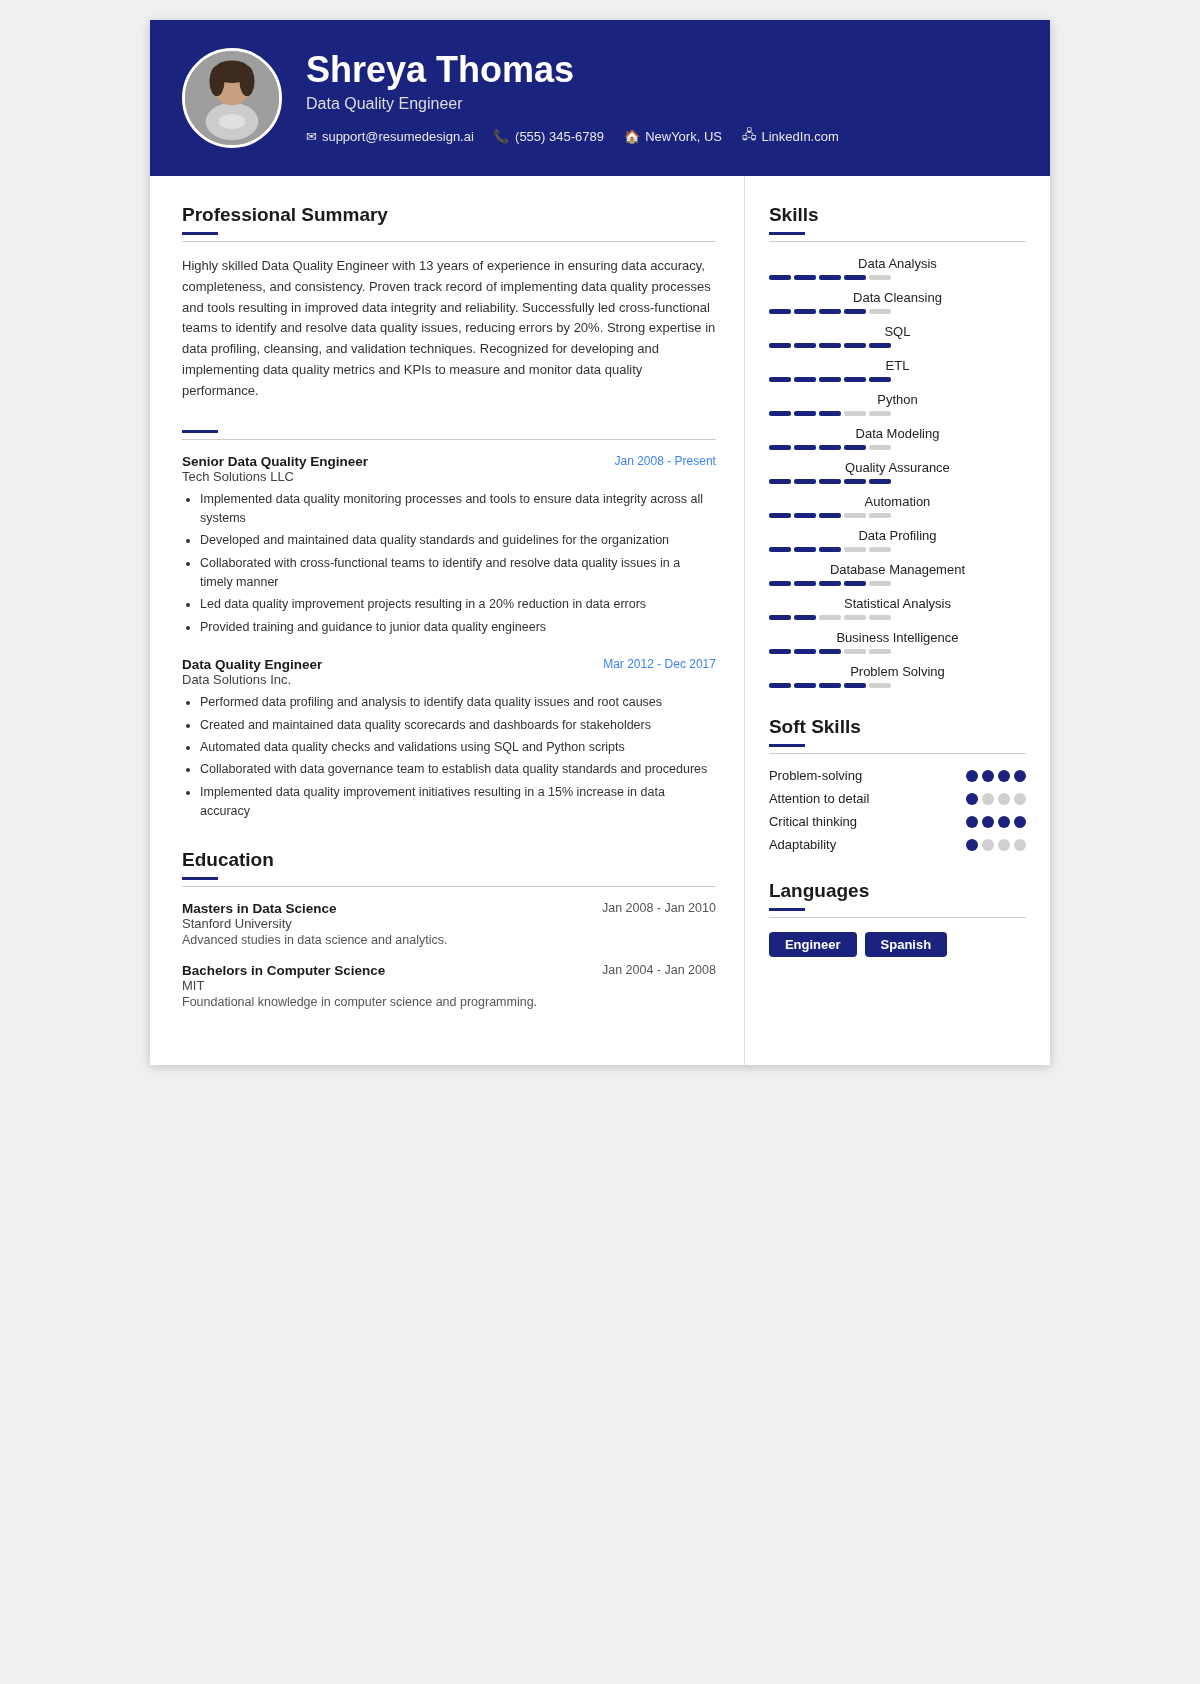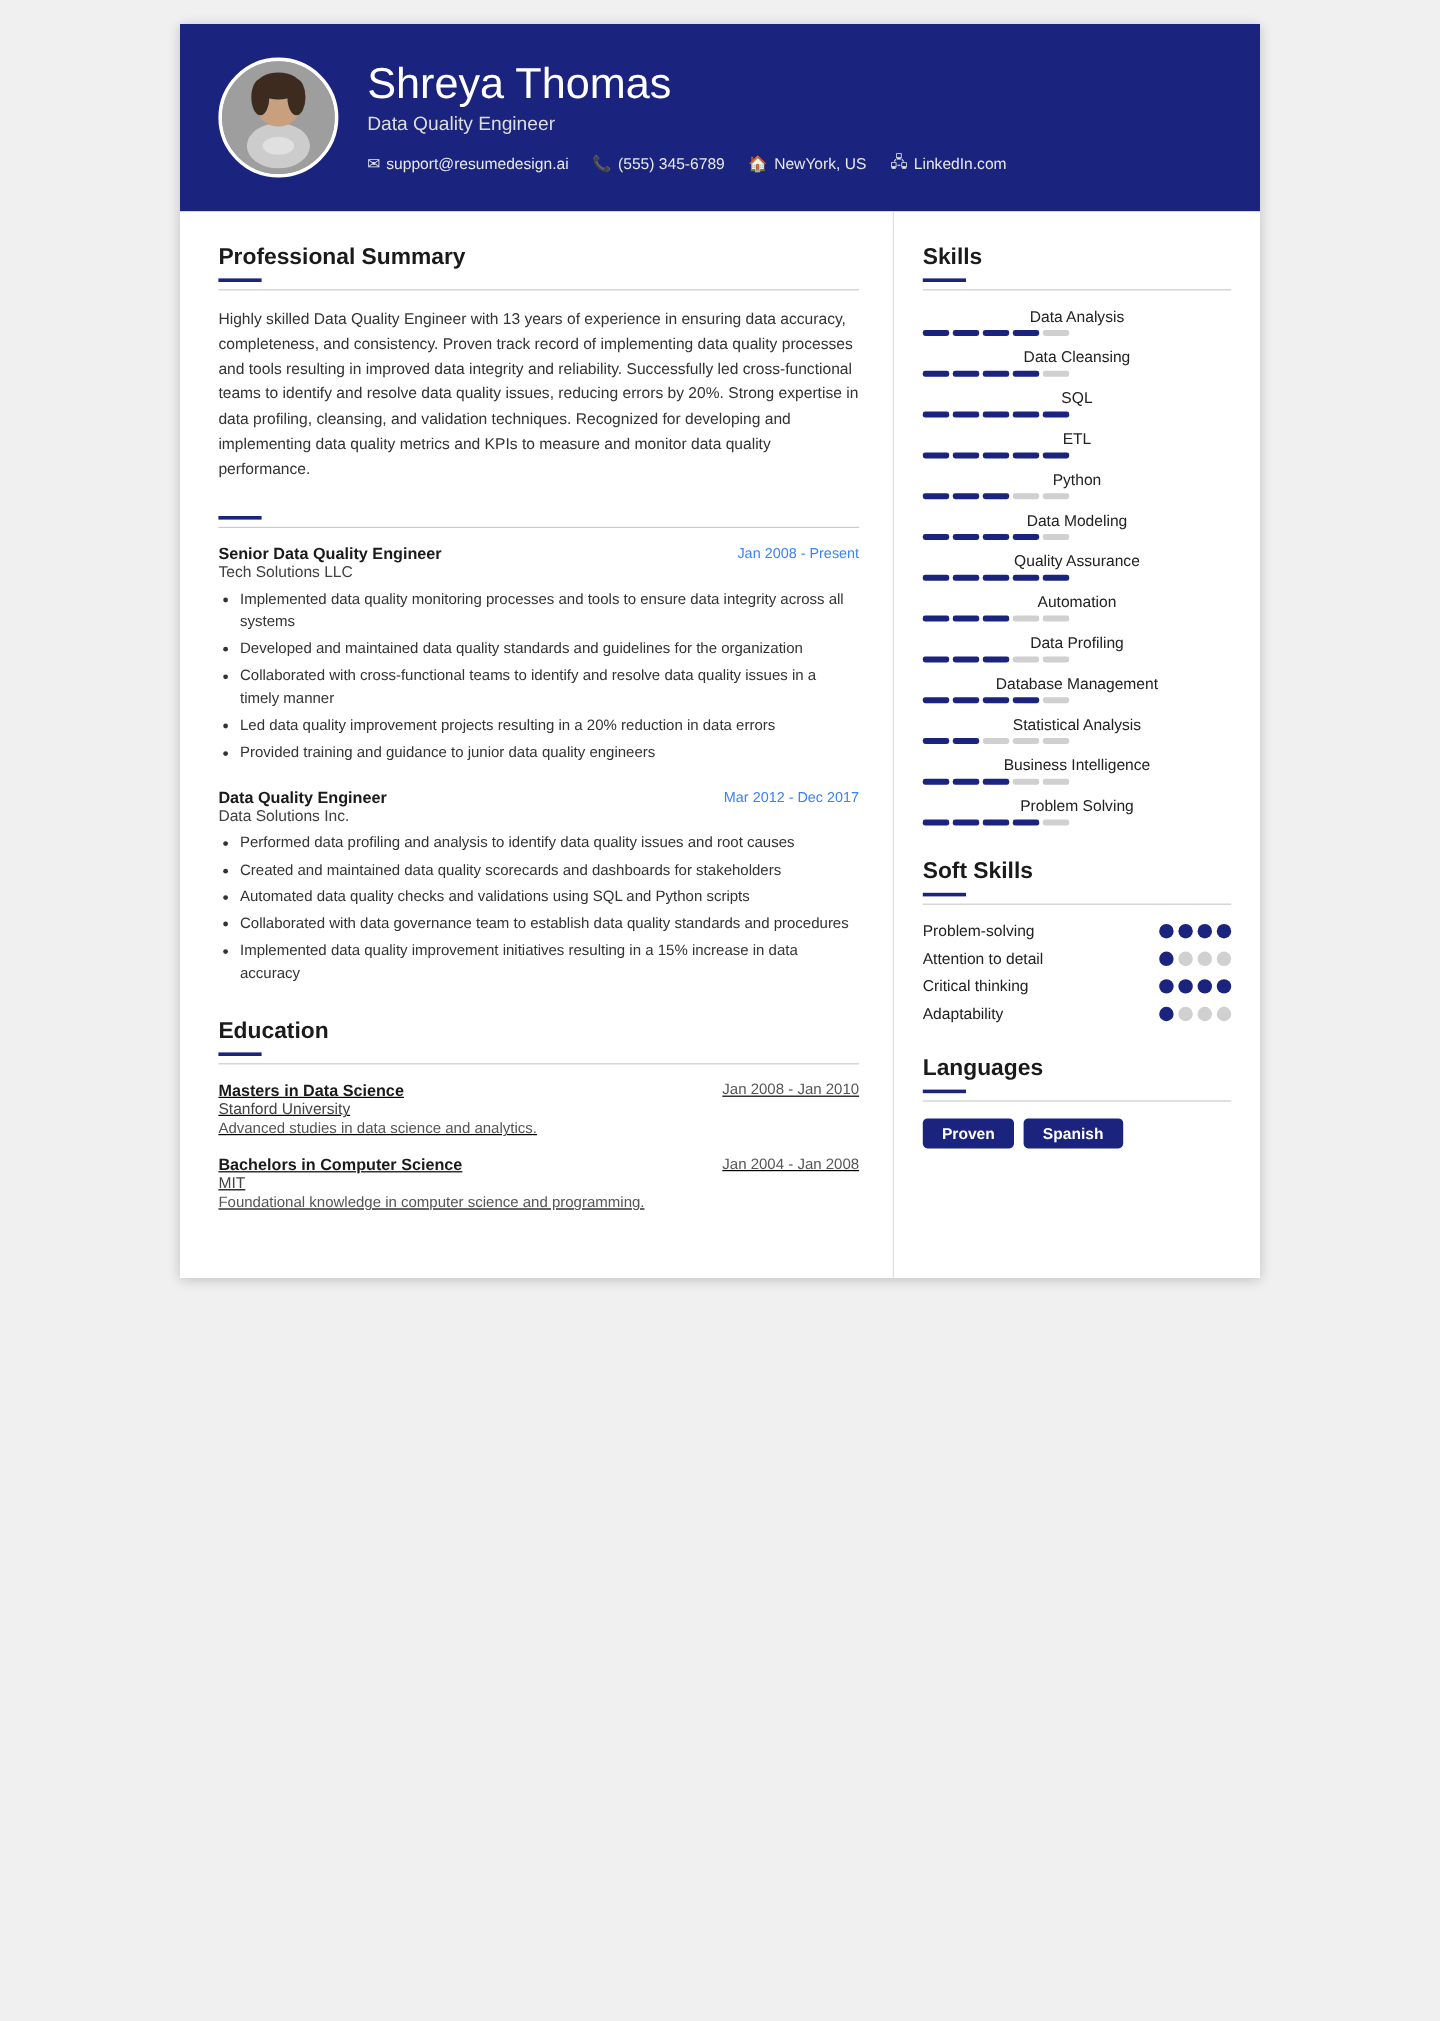--- a/index.html
+++ b/index.html
@@ -31,21 +31,21 @@
       height: 100px;
       border-radius: 50%;
       background: #9e9e9e;
       overflow: hidden;
       flex-shrink: 0;
       border: 3px solid #fff;
     }
     .header-info { flex: 1; }
     .header-name {
       font-size: 36px;
-      font-weight: normal;
+      font-weight: bold;
       color: #fff;
       margin-bottom: 4px;
     }
     .header-title {
       font-size: 16px;
       color: #ddd;
       margin-bottom: 12px;
       font-weight: normal;
     }
     .header-contacts {
@@ -131,21 +131,21 @@
       padding-left: 18px;
       list-style: disc;
     }
     .job-bullets li {
       font-size: 12.5px;
       color: #333;
       line-height: 1.55;
       margin-bottom: 3px;
     }
     
-    .edu-item { margin-bottom: 16px; text-decoration: underline; }
+    .edu-item { margin-bottom: 16px; }
     .edu-header {
       display: flex;
       justify-content: space-between;
       align-items: flex-start;
     }
     .edu-degree {
       font-size: 13.5px;
       font-weight: bold;
       color: #1a1a1a;
     }
@@ -526,20 +526,20 @@
               </div>
     </div>
           </div>
       </div>
 
       <div class="section">
         <div class="section-title">Languages</div>
         <div class="section-underline"></div>
         <hr class="section-divider">
         <div class="lang-tags" id="lang-container">
-            <span class="lang-tag">Proven</span>
+            <span class="lang-tag">Engineer</span>
             <span class="lang-tag">Spanish</span>
           </div>
       </div>
 
     </div>
   </div>
 </div>
 
 </body></html>

